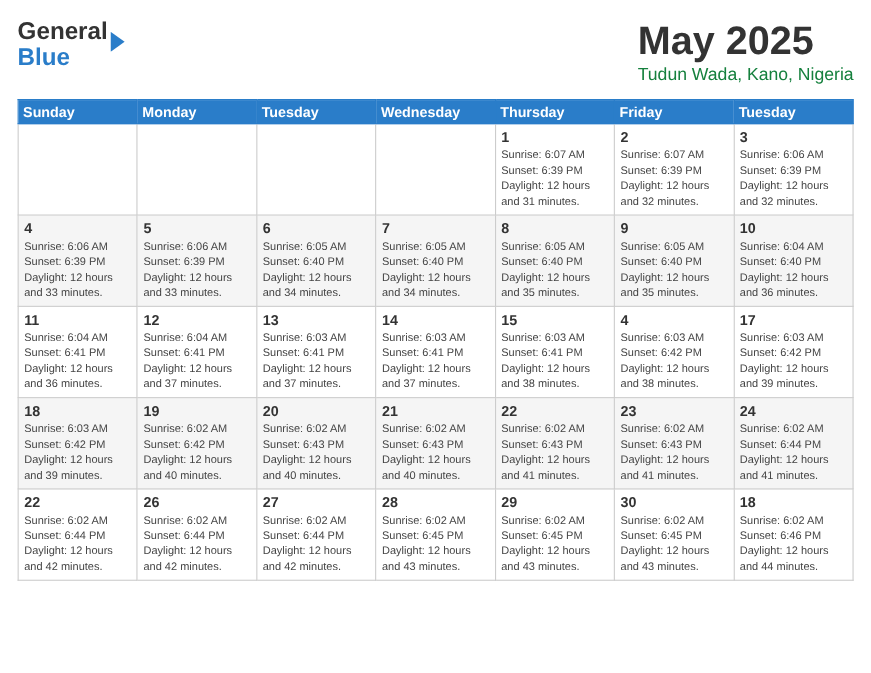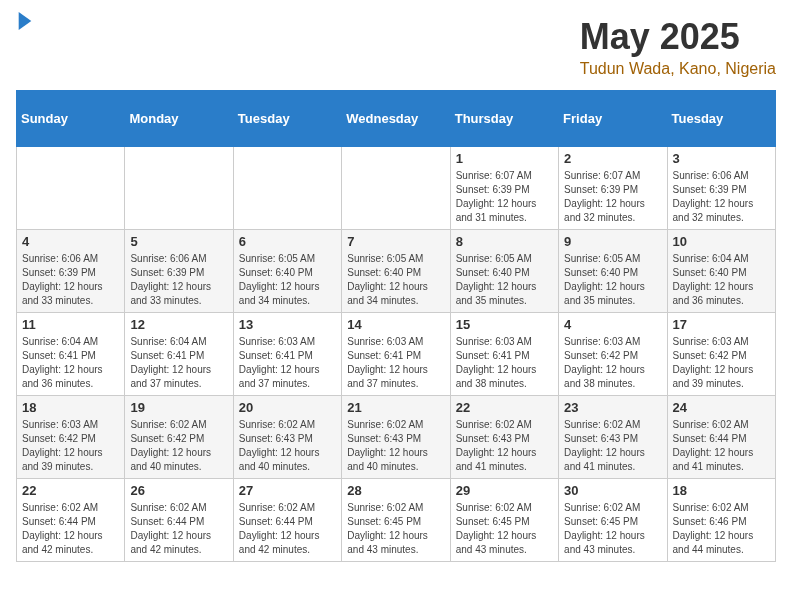--- a/index.html
+++ b/index.html
@@ -36,32 +36,32 @@
     .title-block {
       text-align: left;
     }
     .month-title {
       font-size: 36px;
       font-weight: bold;
       color: #333;
     }
     .location-title {
       font-size: 16px;
-      color: #a16207;
+      color: #15803d;
       margin-top: 2px;
     }
     table {
       width: 100%;
       border-collapse: collapse;
       font-size: 11px;
     }
     thead tr th {
       background-color: #2a7dc9;
       color: #fff;
-      padding: 20px 4px;
+      padding: 3px 4px;
       text-align: left;
       font-size: 13px;
       font-weight: bold;
       border: 1px solid #2a7dc9;
     }
     tbody tr td {
       border: 1px solid #ccc;
       vertical-align: top;
       padding: 4px 5px;
       width: 108px;
@@ -86,20 +86,24 @@
       background: #fff !important;
     }
   </style>
 </head>
 <body>
 
 <div class="header">
   <div class="logo">
     <div>
       <div style="display:flex;align-items:center;">
+        <div class="logo-text">
+          <span class="logo-general">General</span><br>
+          <span class="logo-blue">Blue</span>
+        </div>
         <svg class="logo-icon" viewBox="0 0 14 20" xmlns="http://www.w3.org/2000/svg">
           <polygon points="0,0 14,10 0,20" fill="#2a7dc9"></polygon>
         </svg>
       </div>
     </div>
   </div>
   <div class="title-block">
     <div class="month-title">May 2025</div>
     <div class="location-title">Tudun Wada, Kano, Nigeria</div>
   </div>

